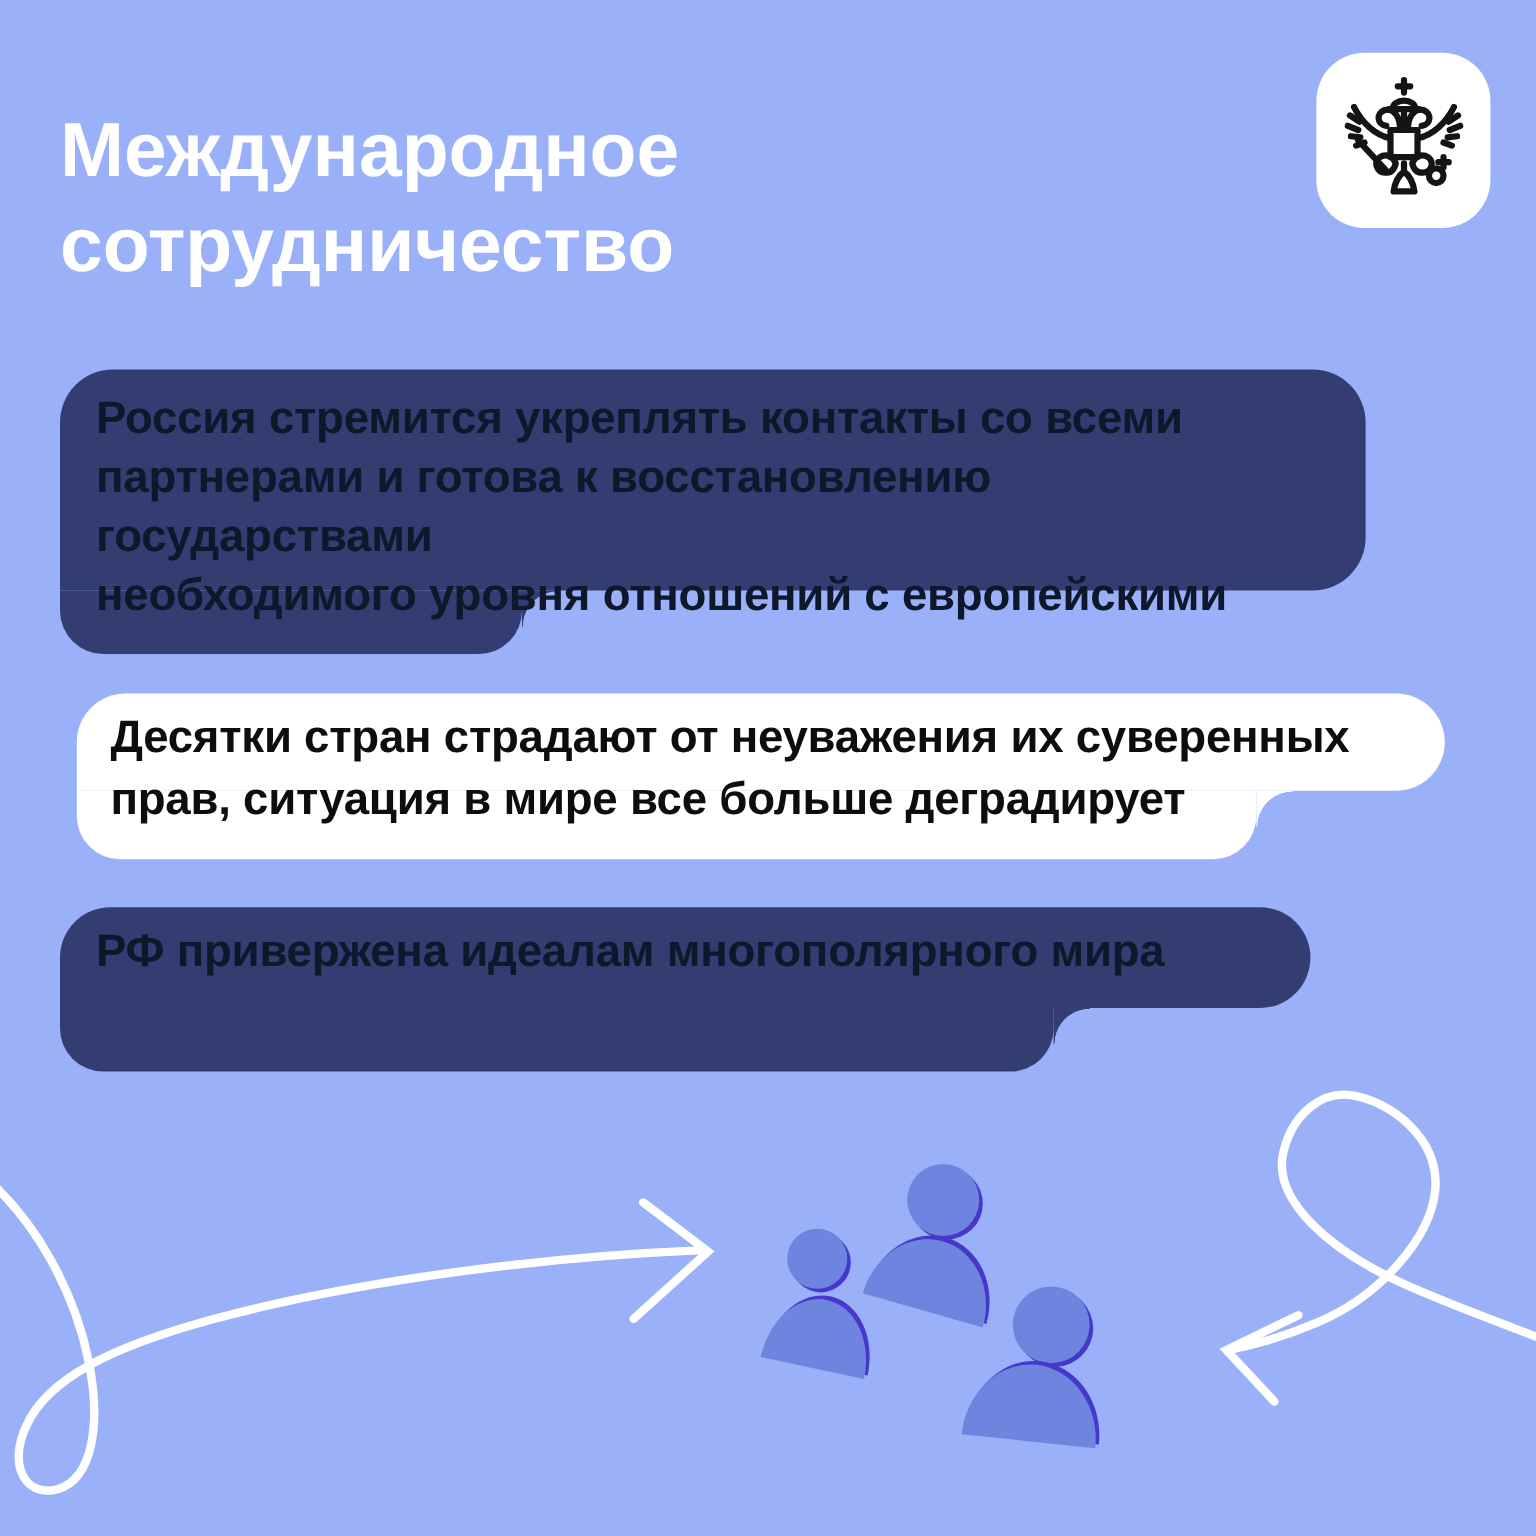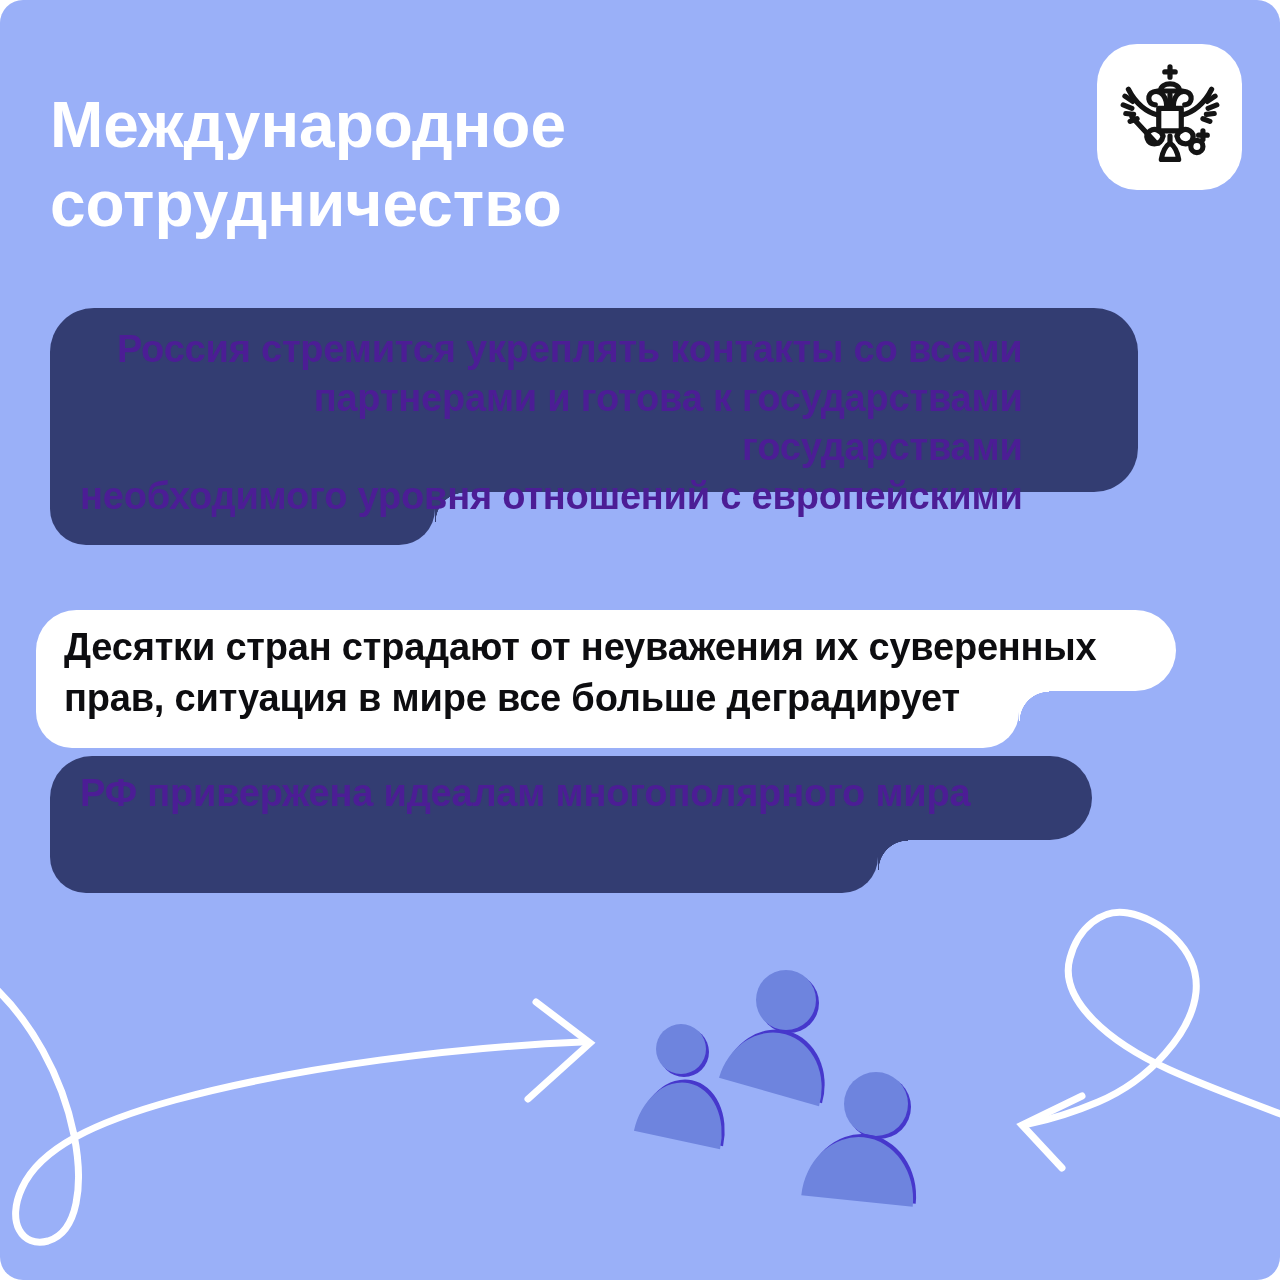--- a/index.html
+++ b/index.html
@@ -1,52 +1,51 @@
 <!DOCTYPE html>
 <html><head>
 <meta charset="utf-8">
 <style>
   html,body{margin:0;padding:0;}
   .canvas{
     position:relative;width:1280px;height:1280px;overflow:hidden;
     background:#9AB0F8;
     font-family:"Liberation Sans", sans-serif;
-    border-radius:23px;
   }
   .title{
     position:absolute;left:50px;top:86px;
     font-size:64px;line-height:79px;font-weight:700;color:#FFFFFF;
     white-space:pre-line;letter-spacing:0;
   }
   .logo{
     position:absolute;left:1097px;top:44px;width:145px;height:146px;
     background:#FFFFFF;border-radius:40px;
     display:flex;align-items:center;justify-content:center;
   }
   .card{position:absolute;}
   .card .main{position:absolute;left:0;top:0;border-radius:44px 44px 44px 0;}
   .card .tab{position:absolute;left:0;border-radius:0 0 36px 36px;}
   .card .fillet{position:absolute;width:30px;height:30px;}
   .card .text{
     position:absolute;font-weight:700;font-size:38px;letter-spacing:-0.2px;
   }
   .card.dark .main,.card.dark .tab{background:#333D72;}
   .card.dark .fillet{background:radial-gradient(circle 30px at 100% 100%, rgba(0,0,0,0) 0 29px, #333D72 29.5px);}
-  .card.dark .text{color:#4c1d95;text-align:right;}
+  .card.dark .text{color:#0f172a;}
   .card.light .main,.card.light .tab{background:#FFFFFF;}
   .card.light .fillet{background:radial-gradient(circle 30px at 100% 100%, rgba(0,0,0,0) 0 29px, #FFFFFF 29.5px);}
   .card.light .text{color:#0D0D10;}
 
   .card1{left:50px;top:308px;width:1088px;height:237px;}
   .card1 .main{width:1088px;height:184px;}
   .card1 .tab{top:184px;width:385px;height:53px;}
   .card1 .fillet{left:385px;top:184px;}
   .card1 .text{left:30px;top:17px;line-height:49px;}
 
-  .card2{left:36px;top:578px;width:1140px;height:154px;margin-top:32px;}
+  .card2{left:64px;top:578px;width:1140px;height:154px;}
   .card2 .main{width:1140px;height:81px;}
   .card2 .tab{top:81px;width:983px;height:57px;}
   .card2 .fillet{left:983px;top:81px;}
   .card2 .text{left:28px;top:12px;line-height:51px;}
 
   .card3{left:50px;top:756px;width:1042px;height:137px;text-decoration:underline;}
   .card3 .main{width:1042px;height:84px;}
   .card3 .tab{top:84px;width:828px;height:53px;}
   .card3 .fillet{left:828px;top:84px;}
   .card3 .text{left:30px;top:12px;line-height:51px;}
@@ -92,21 +91,21 @@
       <path d="M 98 78 V 88 M 93 83 H 103"></path>
     </svg>
   </div>
 
   <div class="card dark card1">
     <div class="main"></div>
     <div class="tab"></div>
     <div class="fillet"></div>
     <div class="text">
       <div>Россия стремится укреплять контакты со всеми</div>
-      <div>партнерами и готова к государствами</div>
+      <div>партнерами и готова к восстановлению</div>
       <div>государствами</div>
       <div>необходимого уровня отношений с европейскими</div>
     </div>
   </div>
 
   <div class="card light card2">
     <div class="main"></div>
     <div class="tab"></div>
     <div class="fillet"></div>
     <div class="text">

